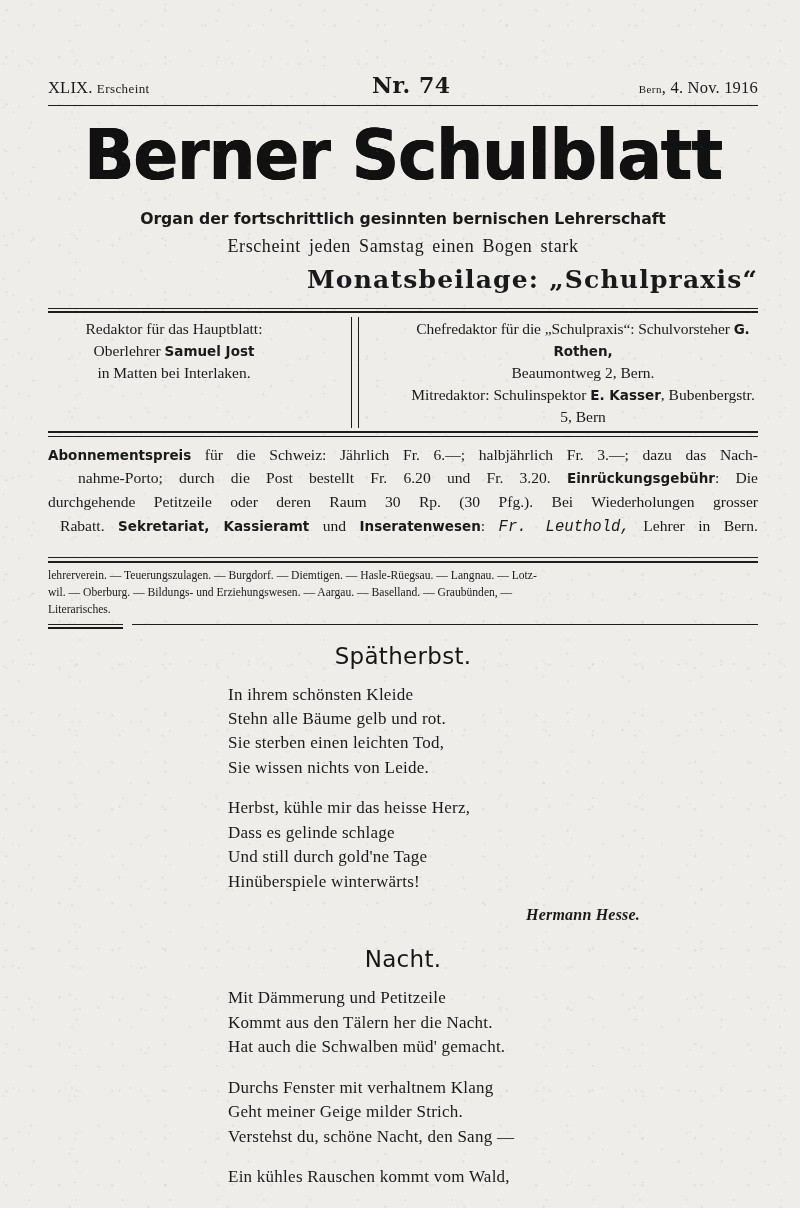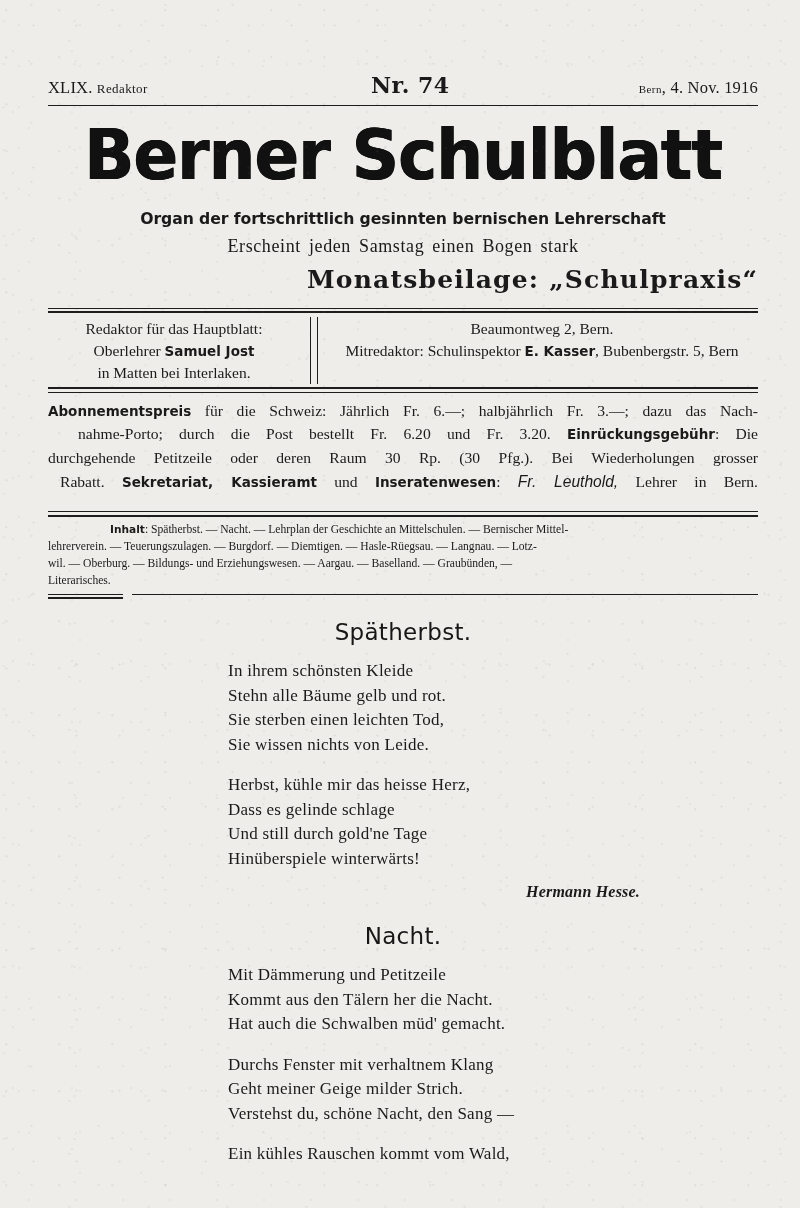--- a/index.html
+++ b/index.html
@@ -113,20 +113,21 @@
     border-top: 2.6px solid #1d1d1d;
     border-bottom: 1.3px solid #1d1d1d;
     height: 2.5px;
   }
 
   
   .editors {
     display: flex;
     align-items: stretch;
     padding: 4px 0 3px 0;
+    gap: 41px;
   }
   .ed-left {
     width: 248px;
     text-align: center;
     font-size: 15.5px;
     line-height: 1.42;
     padding: 1px 4px 0 2px;
   }
   .ed-div {
     width: 6px;
@@ -148,21 +149,21 @@
   .abo {
     font-size: 15.6px;
     line-height: 1.52;
     padding: 6px 0 4px 0;
     text-align: justify;
     text-align-last: justify;
   }
   .abo .line { display: block; white-space: nowrap; }
   .abo .l2 { padding-left: 30px; }
   .abo .l4 { padding-left: 12px; }
-  .abo i { font-family: Liberation Sans, sans-serif; font-style: italic; margin-top: 20px; }
+  .abo i { font-family: Liberation Mono, monospace; font-style: italic; margin-top: 20px; }
 
   
   .inhalt {
     font-size: 11.6px;
     line-height: 1.46;
     padding: 5px 0 3px 0;
   }
   .inhalt .line { display: block; white-space: nowrap; }
   .inhalt .i1 { padding-left: 62px; }
   .inhalt .bb { font-size: 10.6px; }
@@ -183,21 +184,21 @@
     border-top: 1.3px solid #1d1d1d;
     height: 0;
   }
 
   
   .poem-title {
     text-align: center;
     font-family: "DejaVu Sans", sans-serif;
     font-size: 23px;
     letter-spacing: .3px;
-    margin-top: 20px;
+    margin-top: 14px;
     margin-bottom: 14px;
     color: #161616;
   }
   .poem {
     padding-left: 180px;
     font-size: 17px;
     line-height: 1.44;
   }
   .stanza { margin-bottom: 16px; }
   .stanza .v { display: block; white-space: nowrap; letter-spacing: .25px; }
@@ -211,59 +212,59 @@
     letter-spacing: .2px;
   }
   .poem-title.nacht { margin-top: 22px; }
 </style>
 </head>
 <body>
 
 <div class="page">
 
   <div class="headline">
-    <div class="vol"><span>XLIX. </span><span class="sc">Redaktor</span></div>
+    <div class="vol"><span>XLIX. </span><span class="sc">Erscheint</span></div>
     <div class="issue">Nr. 74</div>
     <div class="place"><span class="sc">Bern</span><span>, 4. Nov. 1916</span></div>
   </div>
   <div class="rule-thin"></div>
 
   <div class="masthead">Berner Schulblatt</div>
   <div class="sub1">Organ der fortschrittlich gesinnten bernischen Lehrerschaft</div>
   <div class="sub2">Erscheint jeden Samstag einen Bogen stark</div>
   <div class="sub3">Monatsbeilage: „Schulpraxis“</div>
 
   <div class="rule-double"></div>
 
   <div class="editors">
     <div class="ed-left">
       <div>Redaktor für das Hauptblatt:</div>
       <div><span>Oberlehrer </span><span class="bb">Samuel Jost</span></div>
       <div>in Matten bei Interlaken.</div>
     </div>
     <div class="ed-div"></div>
     <div class="ed-right">
+      <div class="r1"><span>Chefredaktor für die „Schulpraxis“: Schulvorsteher </span><span class="bb">G. Rothen,</span></div>
       <div>Beaumontweg 2, Bern.</div>
       <div><span>Mitredaktor: Schulinspektor </span><span class="bb">E. Kasser</span><span>, Bubenbergstr. 5, Bern</span></div>
     </div>
   </div>
 
   <div class="rule-double-rev"></div>
 
   <div class="abo">
     <span class="line"><span class="bb">Abonnementspreis</span><span> für die Schweiz: Jährlich Fr. 6.—; halbjährlich Fr. 3.—; dazu das Nach-</span></span>
     <span class="line l2"><span>nahme-Porto; durch die Post bestellt Fr. 6.20 und Fr. 3.20.  </span><span class="bb">Einrückungsgebühr</span><span>: Die</span></span>
     <span class="line">durchgehende Petitzeile oder deren Raum 30 Rp. (30 Pfg.). Bei Wiederholungen grosser</span>
     <span class="line l4"><span>Rabatt.  </span><span class="bb">Sekretariat, Kassieramt</span><span> und </span><span class="bb">Inseratenwesen</span><span>: </span><i>Fr. Leuthold,</i><span> Lehrer in Bern.</span></span>
   </div>
 
   <div class="rule-double"></div>
 
   <div class="inhalt">
-    <span class="line i1"><span class="bb">Inhalt</span><span>: Spätherbst. — Nacht. — Lehrplan der Geschichte an Mittelschulen. — Bernischer Mittel-</span></span>
     <span class="line">lehrerverein. — Teuerungszulagen. — Burgdorf. — Diemtigen. — Hasle-Rüegsau. — Langnau. — Lotz-</span>
     <span class="line">wil. — Oberburg. — Bildungs- und Erziehungswesen. — Aargau. — Baselland. — Graubünden, —</span>
     <span class="line">Literarisches.</span>
   </div>
 
   <div class="rule-split">
     <div class="seg-a"></div>
     <div class="seg-b"></div>
   </div>
 

